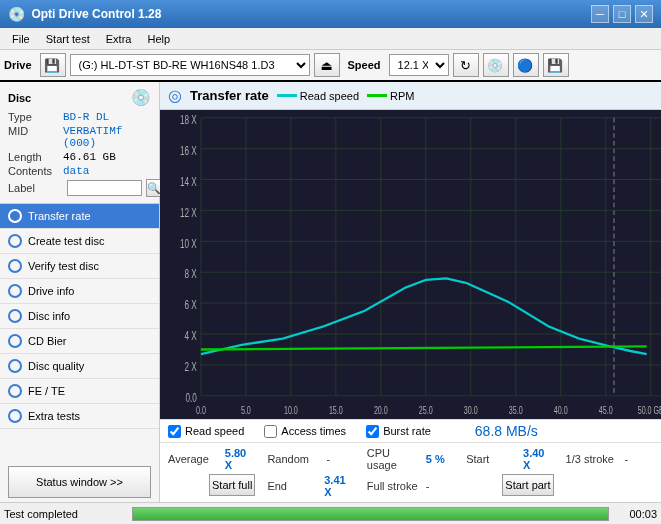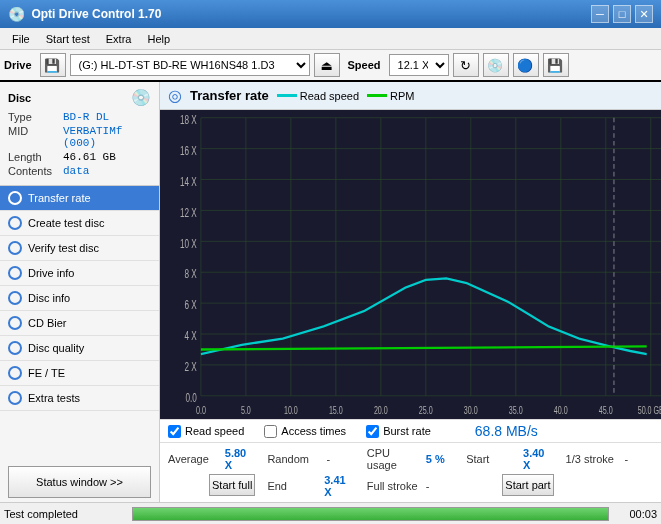--- a/index.html
+++ b/index.html
@@ -275,21 +275,21 @@
       background: linear-gradient(to bottom, #6fd46f, #3ab03a);
     }
     .status-time { flex: 0 0 40px; text-align: right; }
   </style>
 </head>
 <body>
 
 <div class="title-bar">
   <div class="title-bar-left">
     <span class="title-bar-icon">💿</span>
-    <span class="title-bar-title">Opti Drive Control 1.70</span>
+    <span class="title-bar-title">Opti Drive Control 1.28</span>
   </div>
   <div class="title-bar-controls">
     <div class="title-bar-btn">─</div>
     <div class="title-bar-btn">□</div>
     <div class="title-bar-btn close">✕</div>
   </div>
 </div>
 
 <div class="menu-bar">
   <div class="menu-item">File</div>
@@ -333,20 +333,25 @@
         <span class="disc-row-value">VERBATIMf (000)</span>
       </div>
       <div class="disc-row">
         <span class="disc-row-label">Length</span>
         <span class="disc-row-value black">46.61 GB</span>
       </div>
       <div class="disc-row">
         <span class="disc-row-label">Contents</span>
         <span class="disc-row-value">data</span>
       </div>
+      <div class="label-row">
+        <span class="disc-row-label">Label</span>
+        <input class="label-input" type="text" style="">
+        <div class="label-icon-btn">🔍</div>
+      </div>
     </div>
 
     <div class="nav-menu">
       <div class="nav-item active">
         <div class="nav-icon-circle"></div>
         <span>Transfer rate</span>
       </div>
       <div class="nav-item">
         <div class="nav-icon-circle"></div>
         <span>Create test disc</span>

